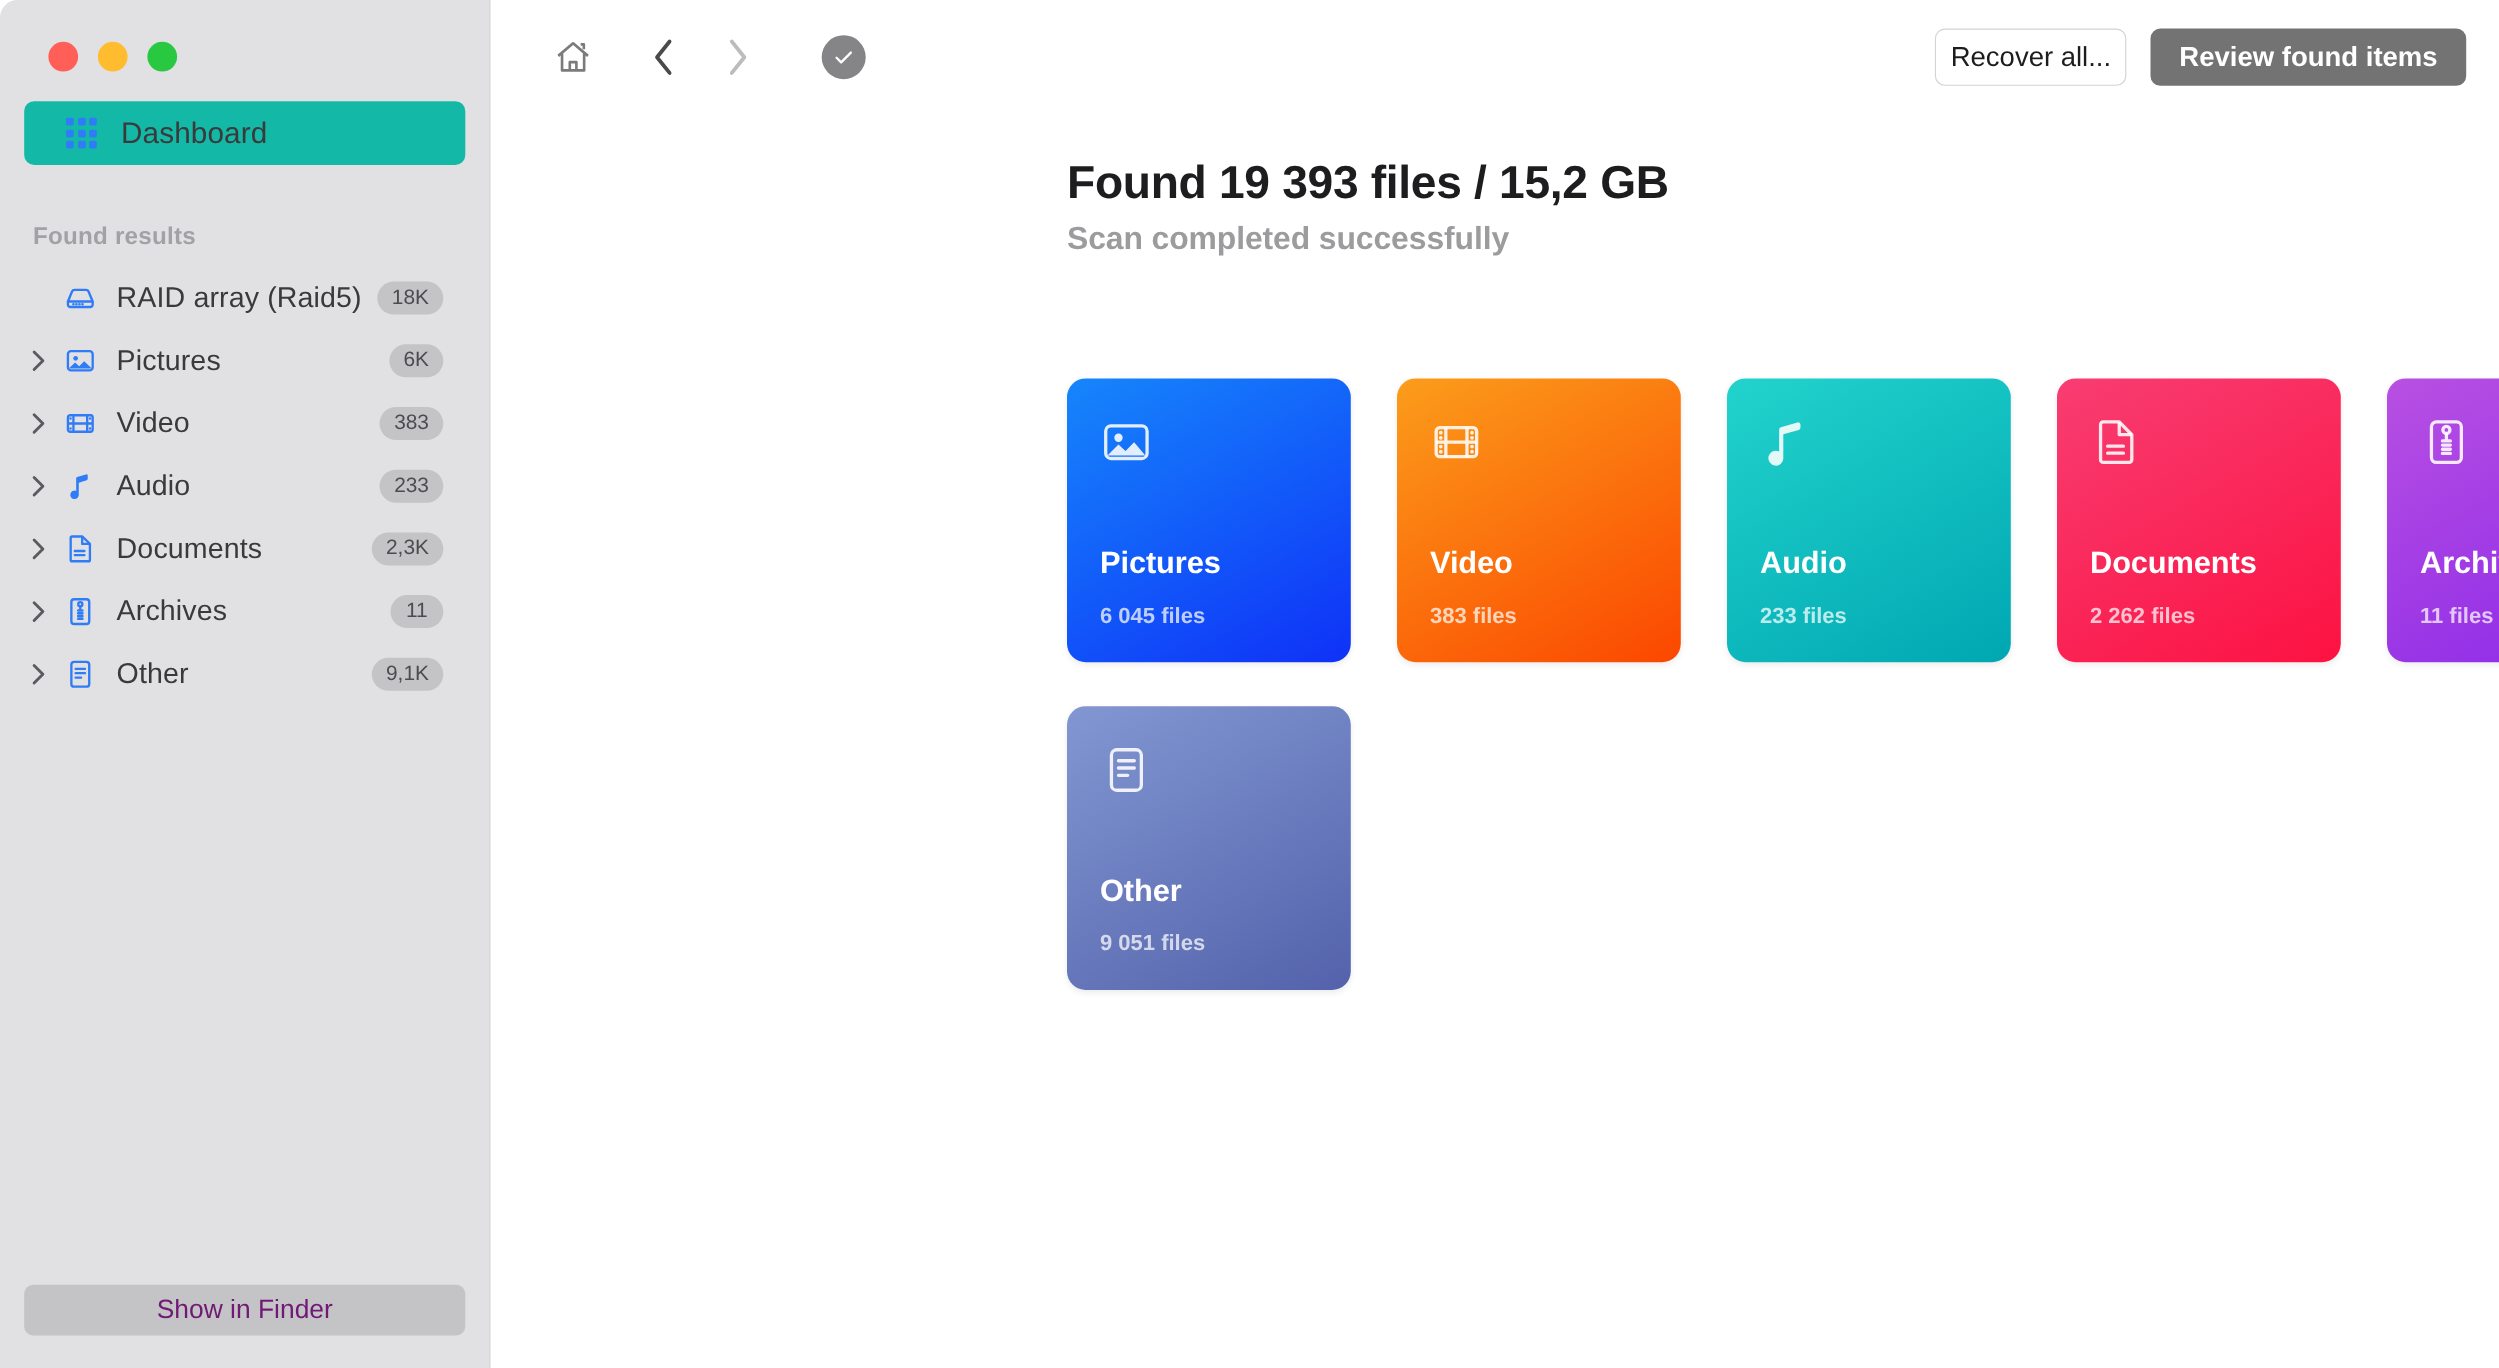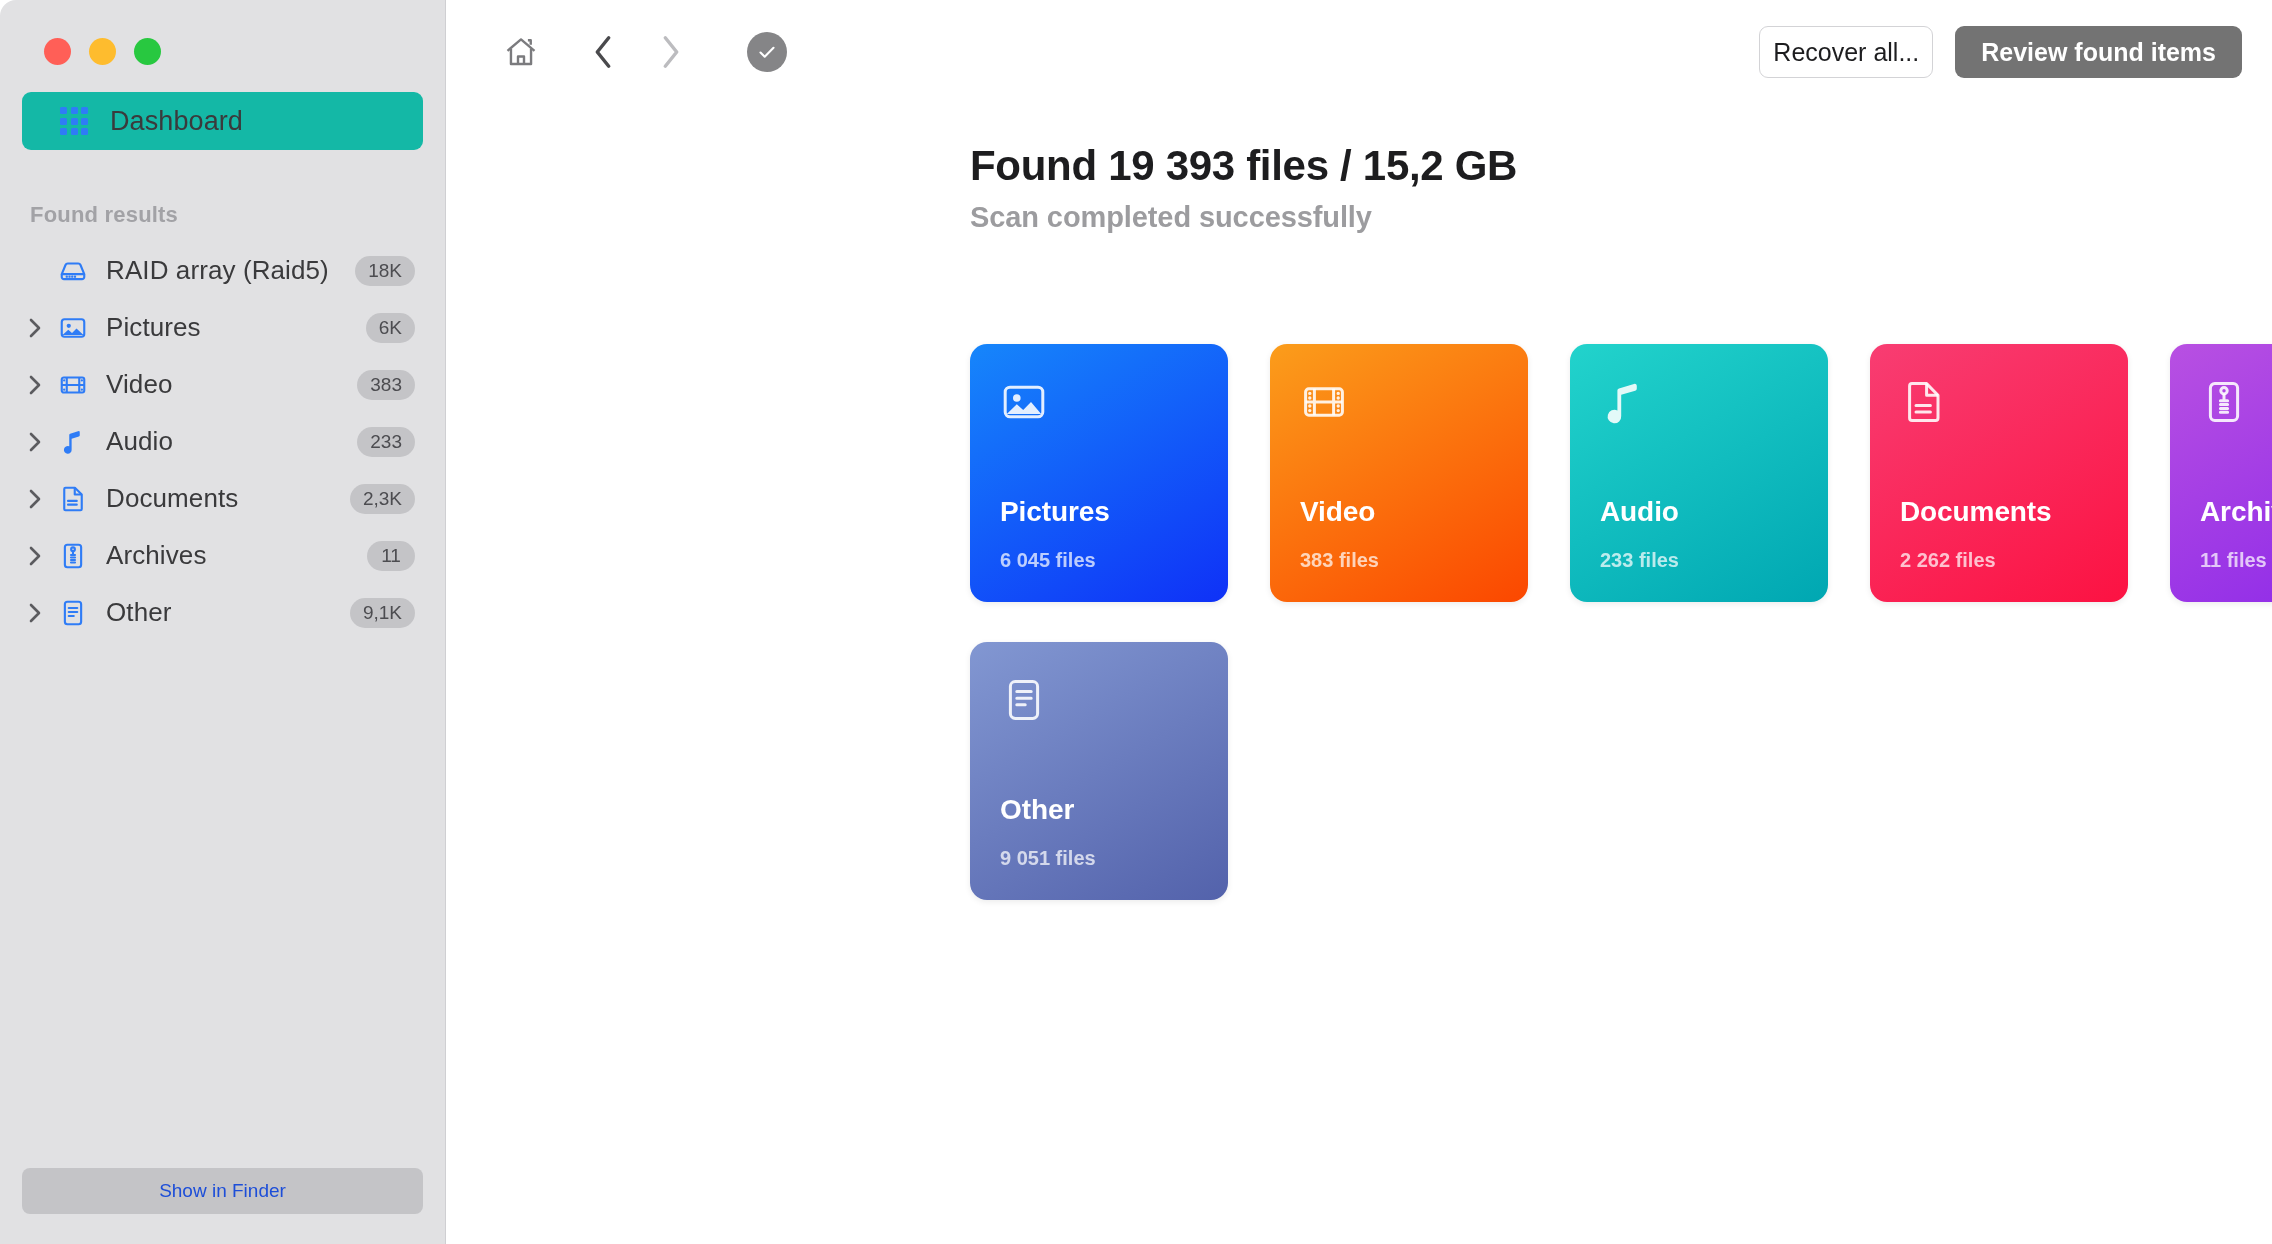--- a/index.html
+++ b/index.html
@@ -88,21 +88,21 @@
     letter-spacing: .2px;
   }
 
   .nav-list { margin-top: 14px; }
 
   .nav-item {
     position: relative;
     height: 57px;
     display: flex;
     align-items: center;
-    padding: 0 30px 0 24px;
+    padding: 0 42px 0 24px;
   }
   .chev {
     width: 22px;
     flex: 0 0 22px;
     display: flex;
     align-items: center;
     justify-content: center;
     color: #5b5b5f;
   }
   .chev svg { display: block; }
@@ -143,22 +143,22 @@
   .sidebar-footer {
     margin-top: auto;
     padding: 0 22px 30px 22px;
   }
   .show-finder-btn {
     width: 100%;
     height: 46px;
     border: none;
     border-radius: 8px;
     background: #c4c4c7;
-    color: #1d4ed8;
-    font-size: 19px;
+    color: #701a75;
+    font-size: 24px;
     font-family: inherit;
     cursor: pointer;
   }
 
   
   .main {
     position: relative;
     flex: 1;
     height: 100%;
     background: #ffffff;

